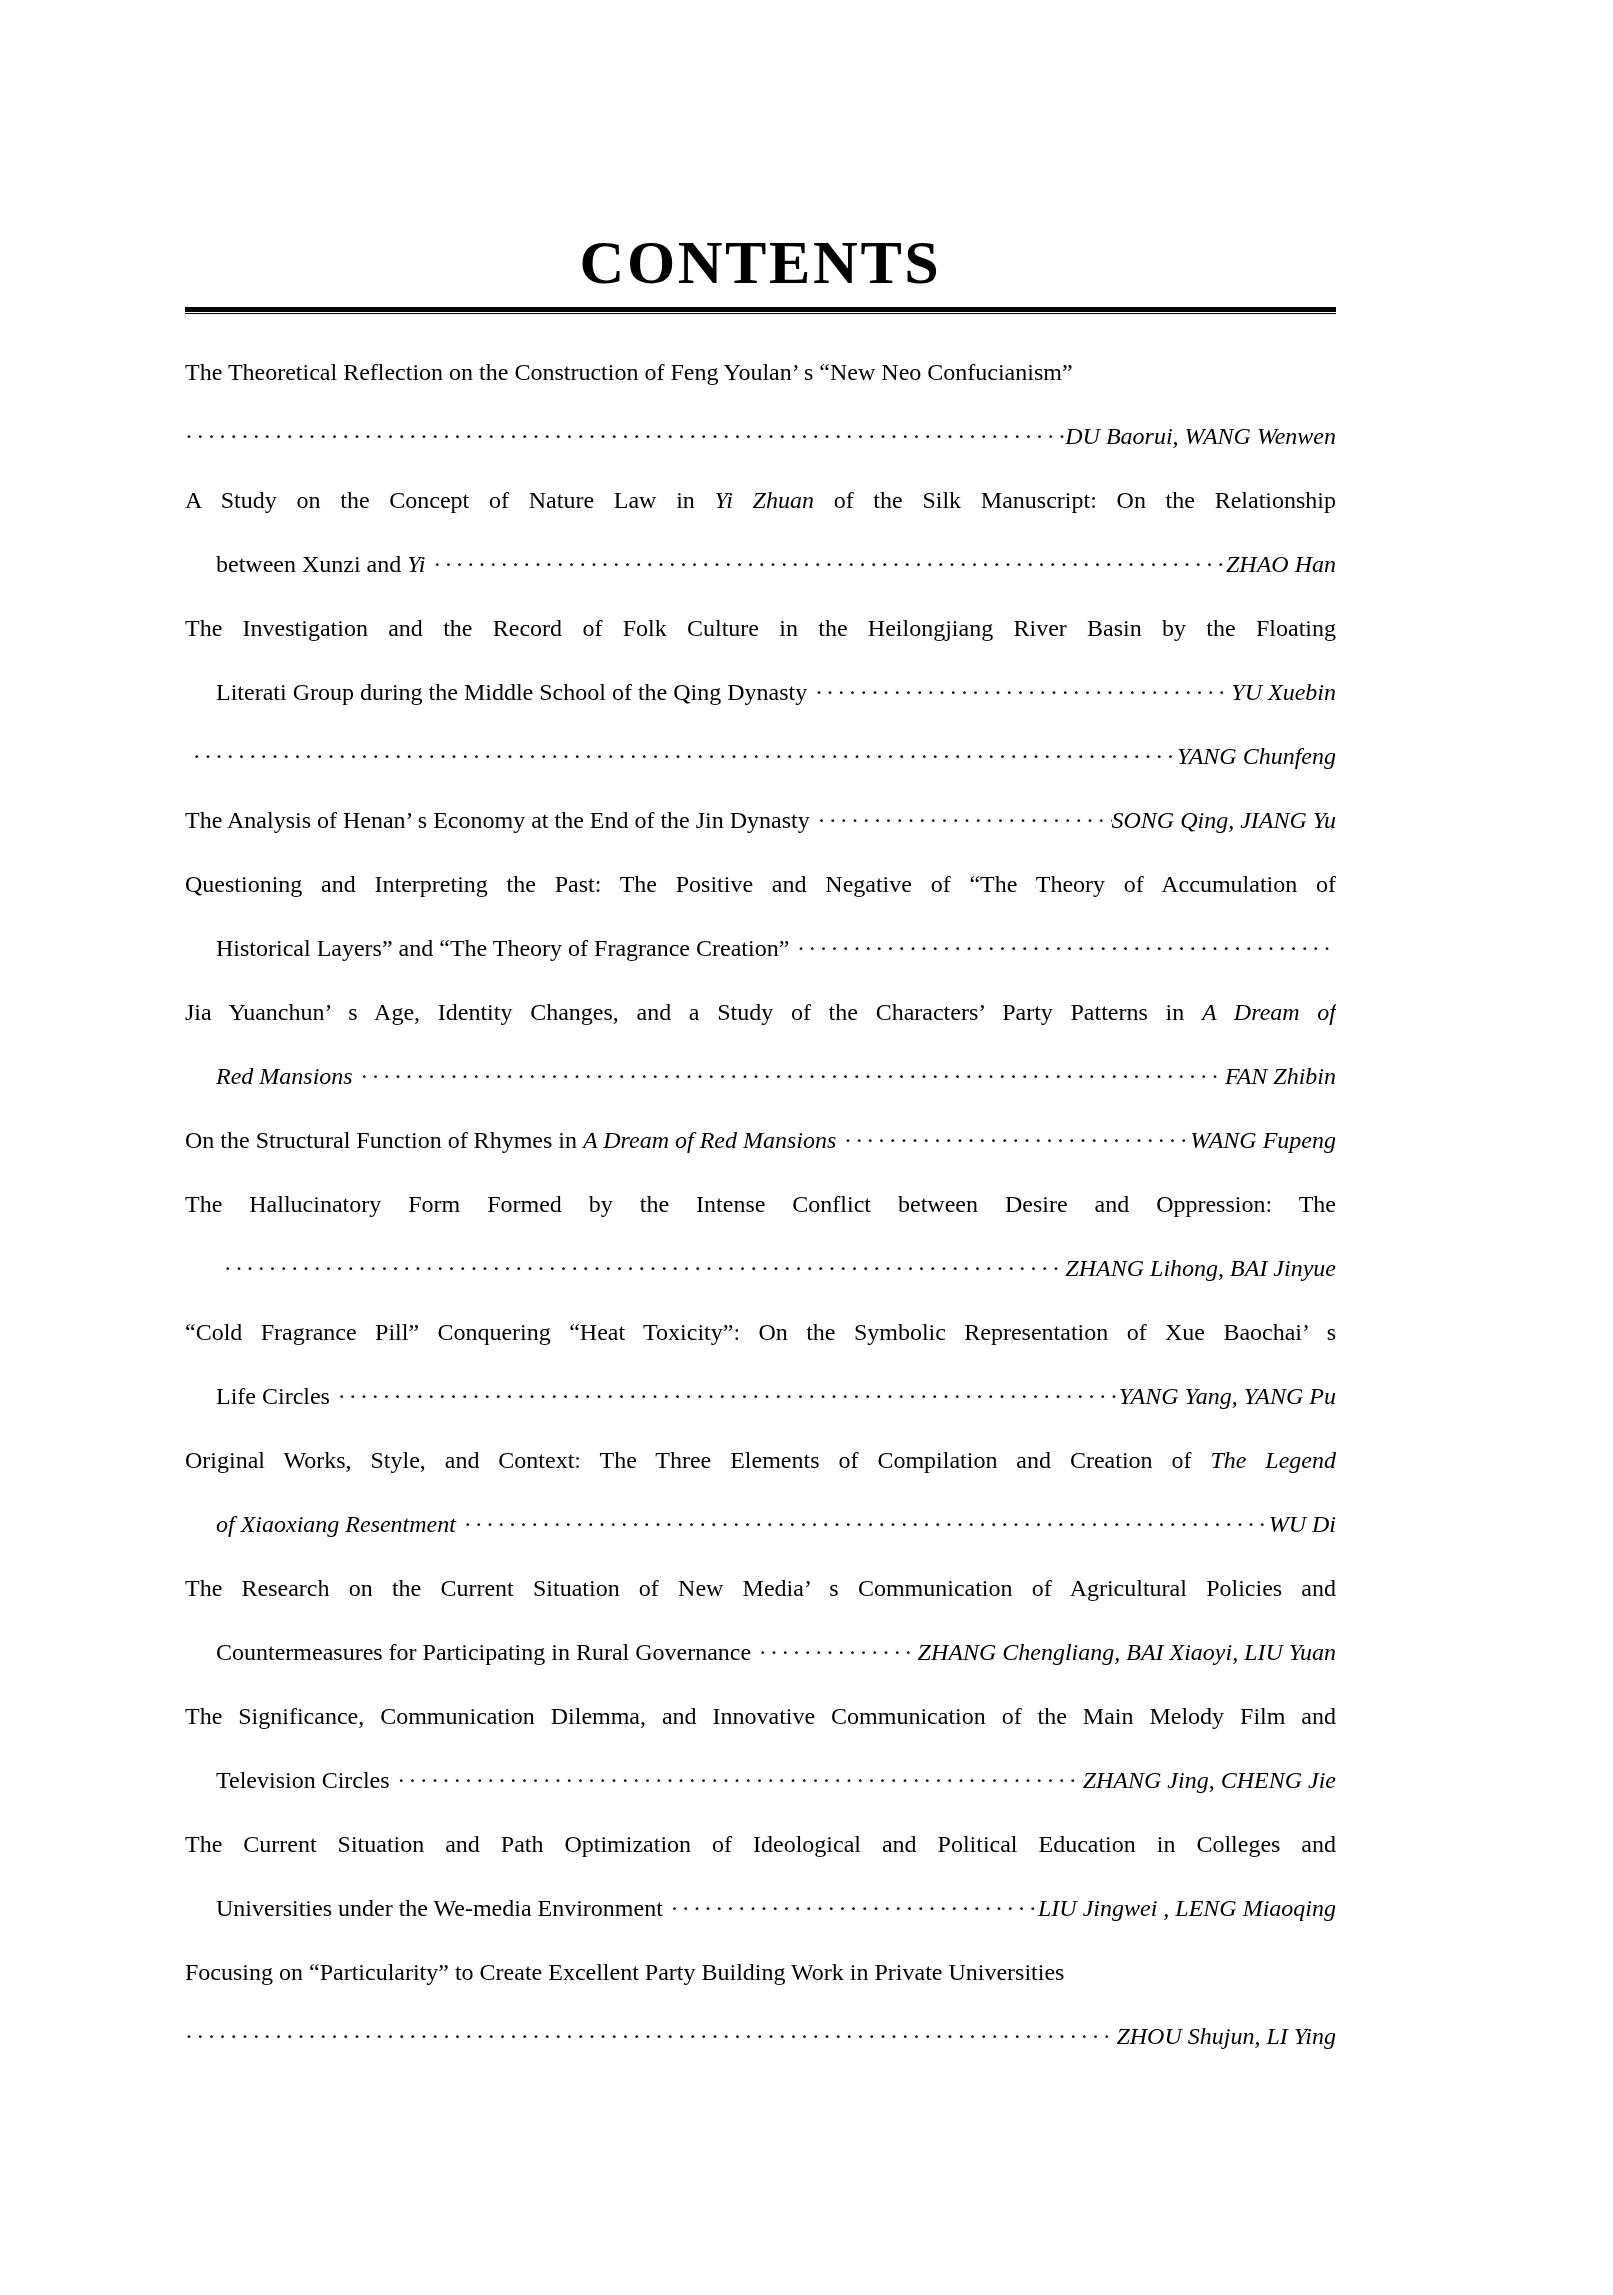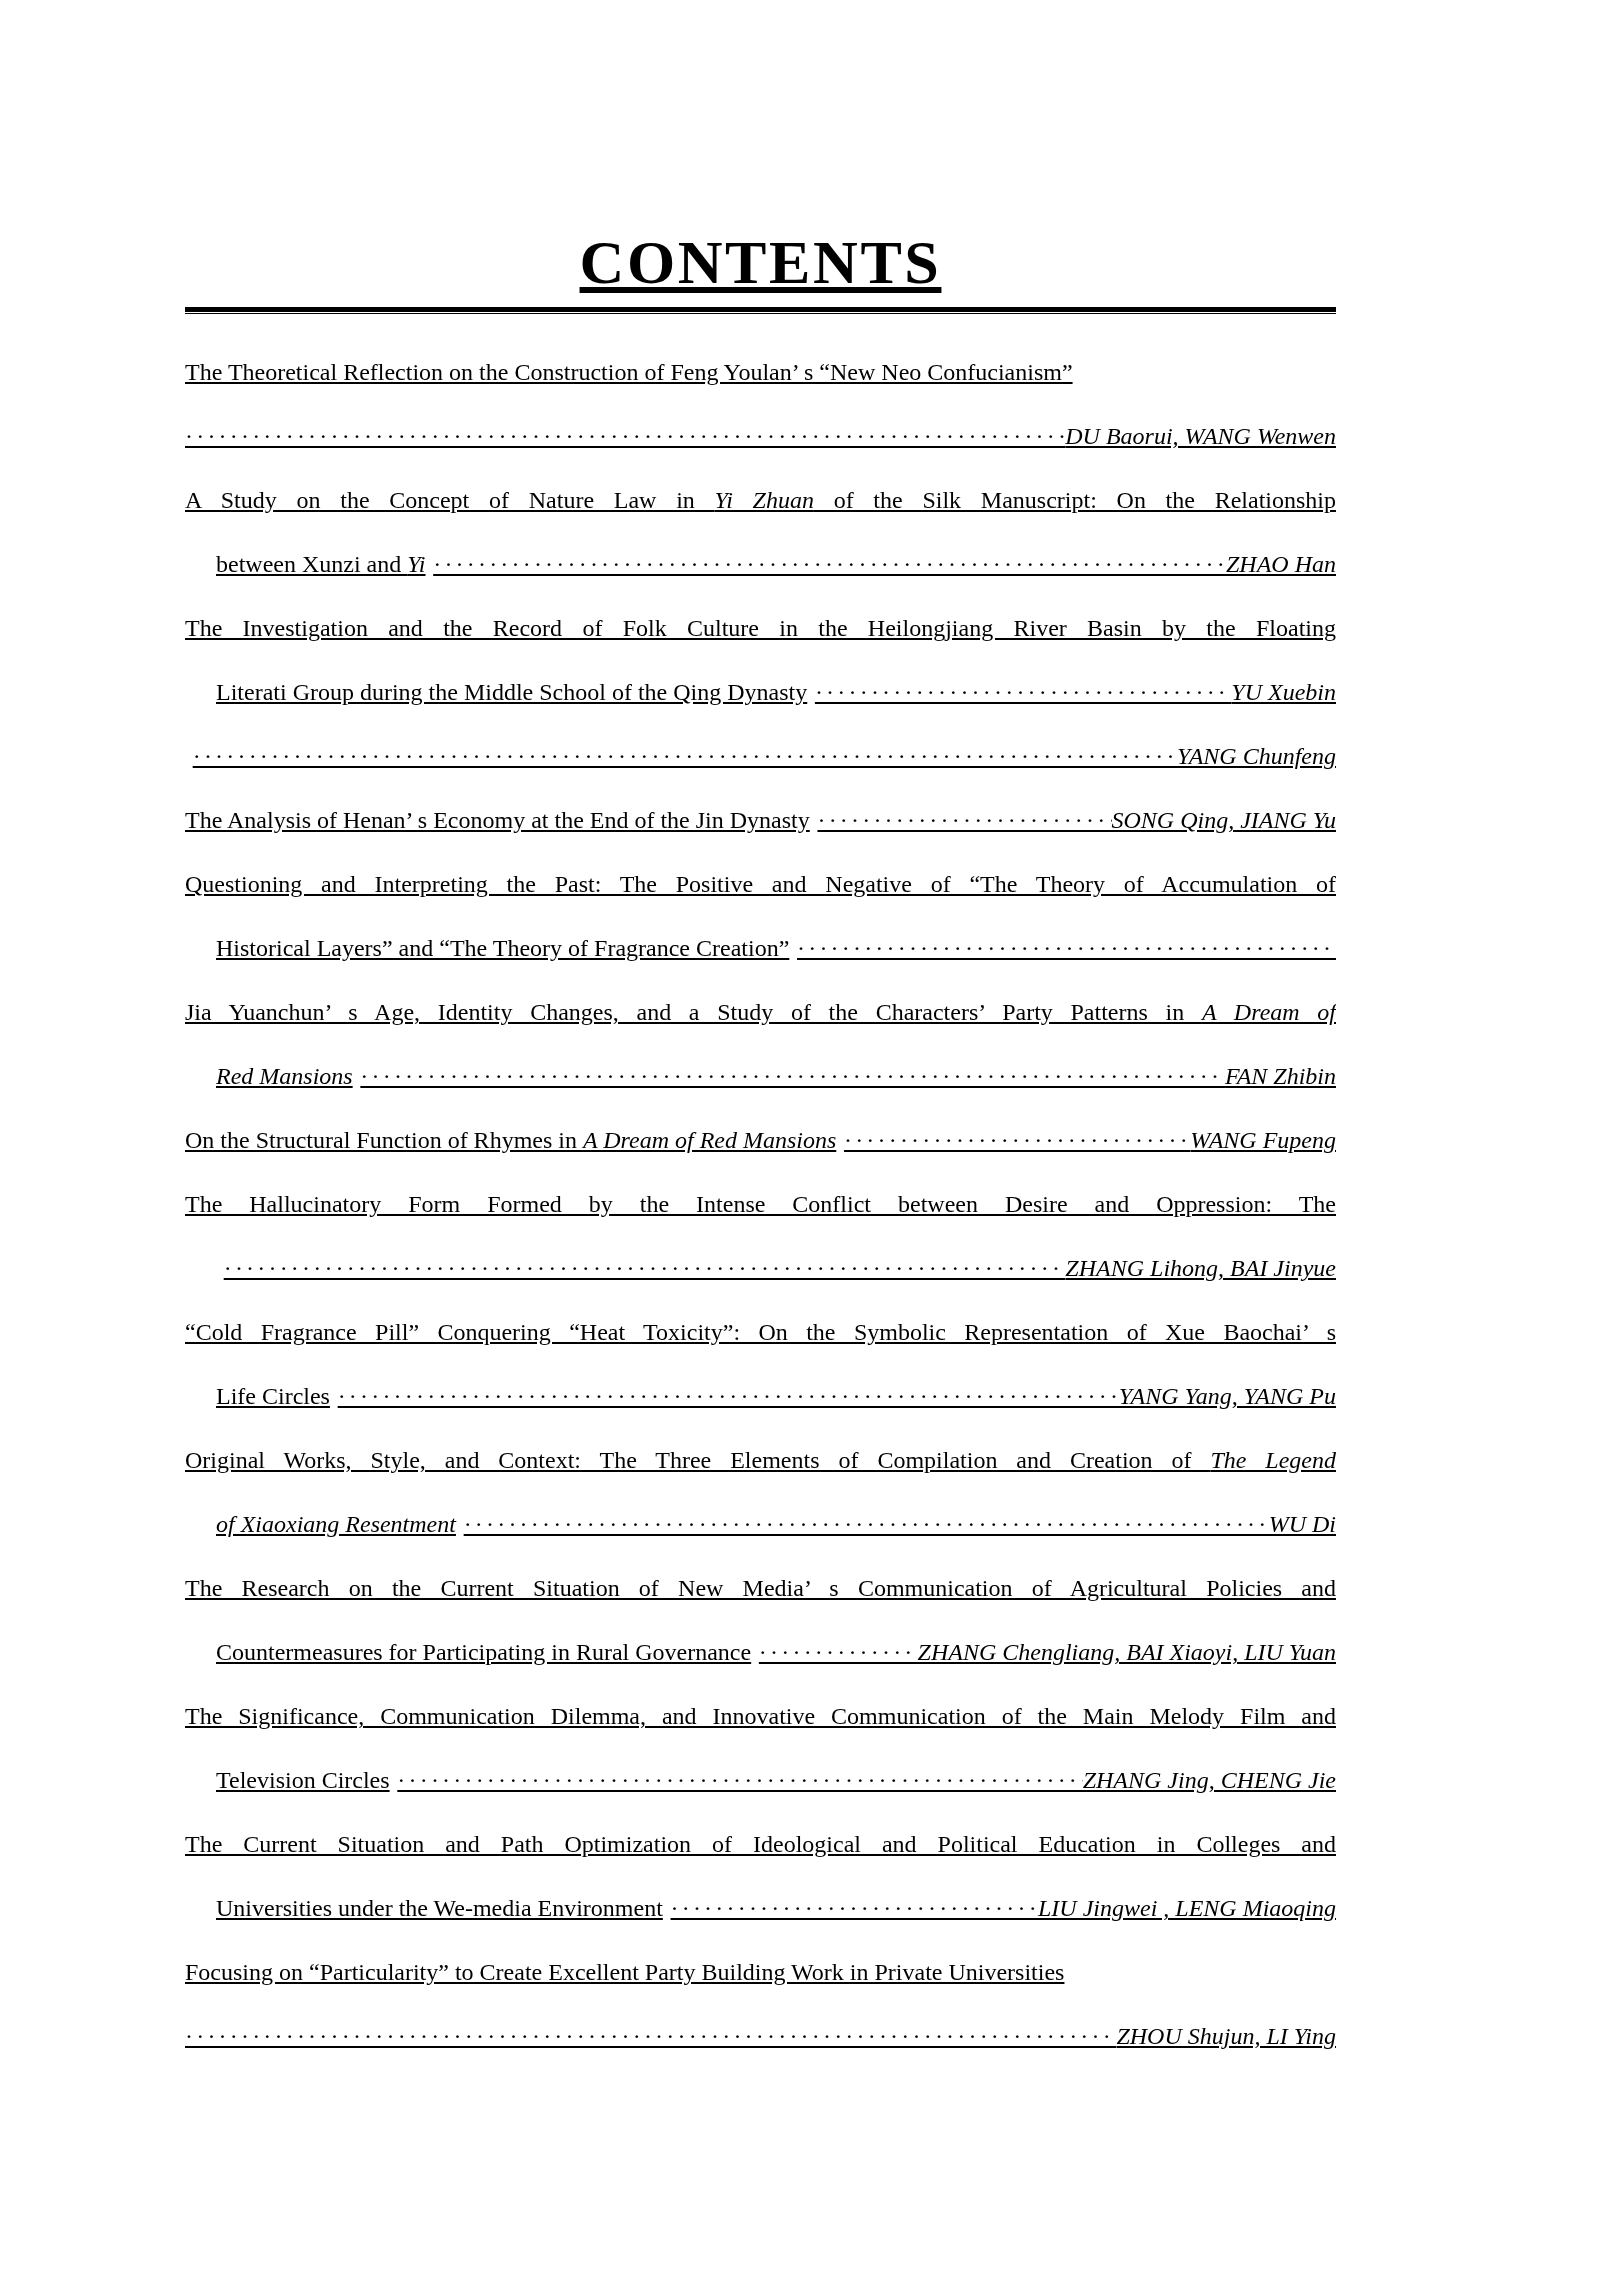--- a/index.html
+++ b/index.html
@@ -12,21 +12,20 @@
     width: 1614px;
     height: 2295px;
     font-family: "Liberation Serif", "DejaVu Serif", serif;
     -webkit-font-smoothing: antialiased;
   }
   .page {
     box-sizing: border-box;
     width: 1562px;
     height: 2295px;
     padding: 231px 226px 38px 185px;
-    text-decoration: underline;
   }
   h1.page-title {
     margin: 0 0 14px 0;
     text-align: center;
     font-size: 62px;
     line-height: 1.0;
     font-weight: bold;
     letter-spacing: 2.6px;
   }
   .title-rule {

